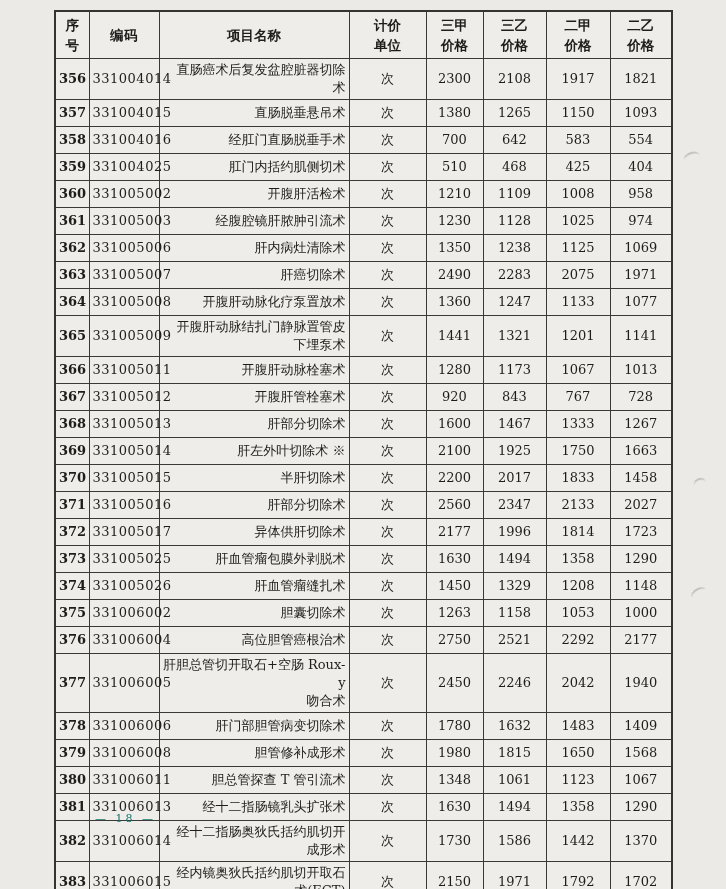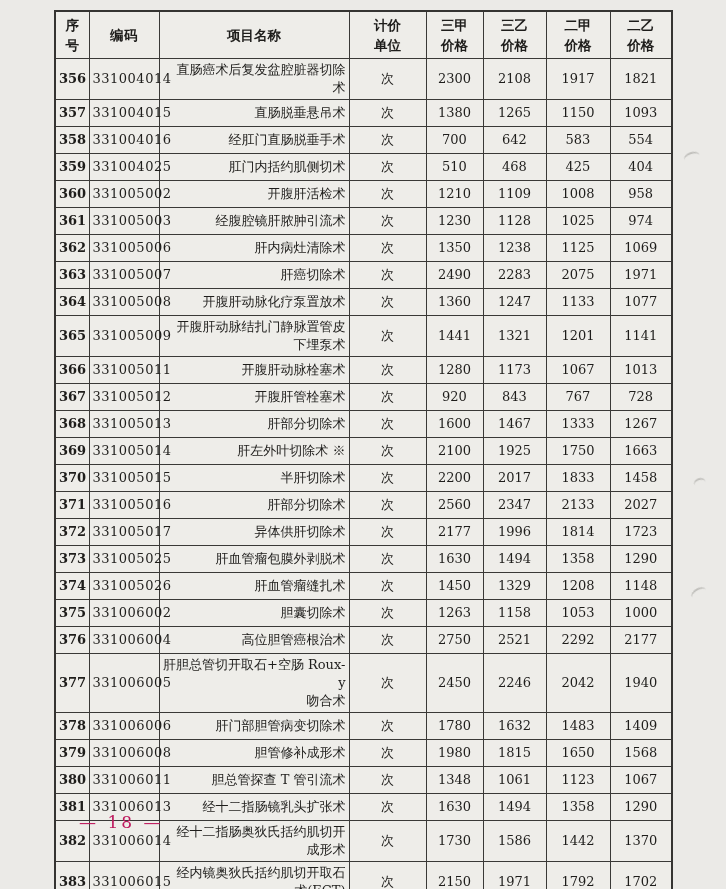--- a/index.html
+++ b/index.html
@@ -46,25 +46,25 @@
   .c-code  { width: 70px;  text-align: center; letter-spacing: 0.5px; }
   .c-name  { width: 190px; text-align: right; padding-left: 8px; white-space: pre-line; }
   .c-unit  { width: 77px;  text-align: center; }
   .c-p3a   { width: 57px;  text-align: center; }
   .c-p3b   { width: 63px;  text-align: center; }
   .c-p2a   { width: 64px;  text-align: center; }
   .c-p2b   { width: 62px;  text-align: center; }
   .price-table tbody td { height: 22px; }
   .page-footer {
     position: absolute;
-    left: 79px;
+    left: 95px;
     top: 812px;
-    font-size: 17px;
+    font-size: 11px;
     letter-spacing: 3px;
-    color: #be185d;
+    color: #0f766e;
   }
   
   .smudge {
     position: absolute;
     width: 16px;
     height: 9px;
     border-top: 2px solid rgba(110, 108, 104, 0.35);
     border-radius: 50%;
     transform: rotate(-18deg);
     filter: blur(0.6px);

